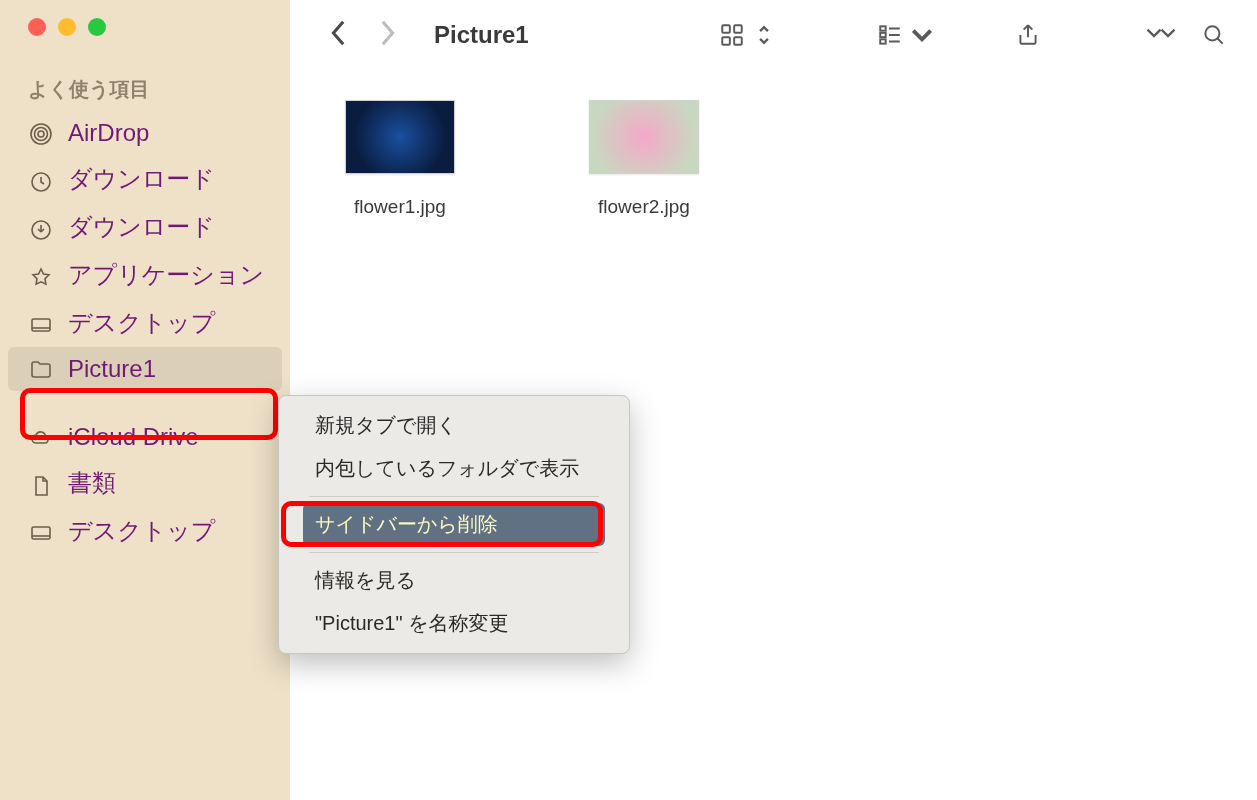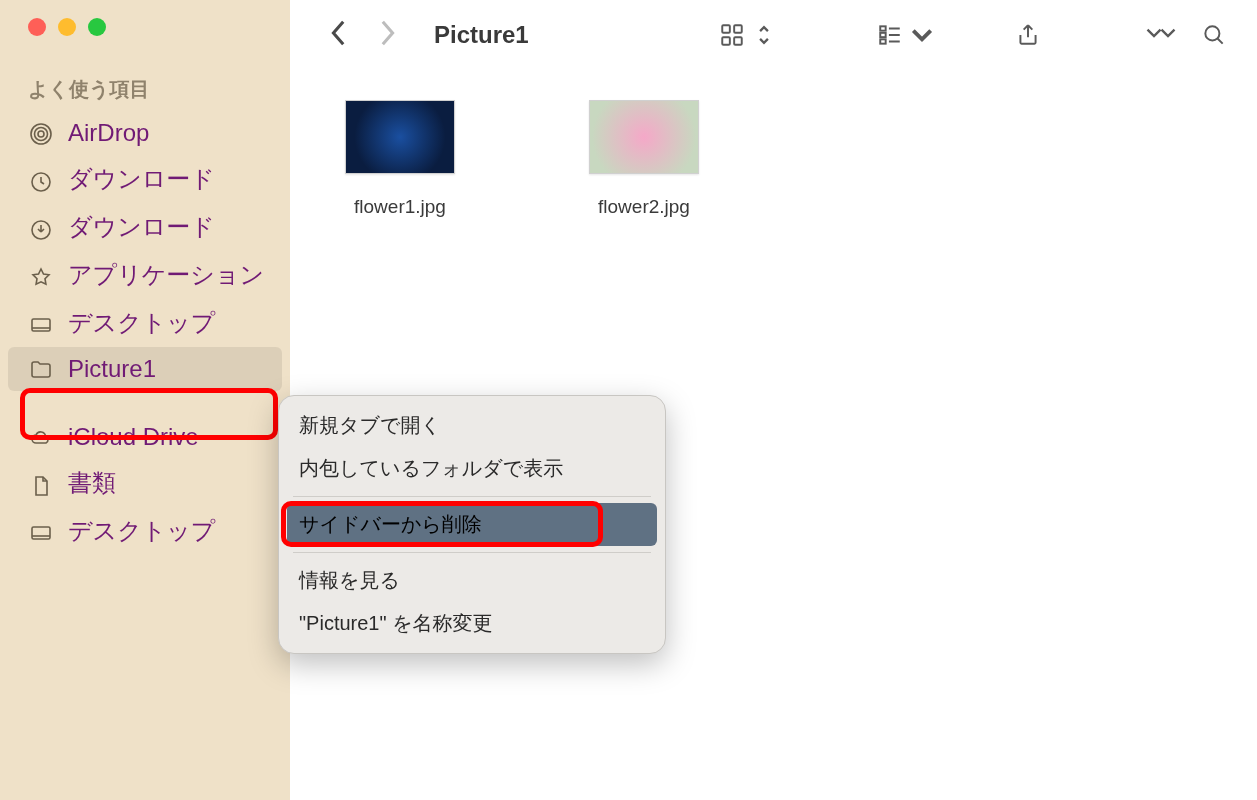--- a/index.html
+++ b/index.html
@@ -64,35 +64,35 @@
   border: 1px solid #d0d0d0;
   background: #999;
   box-shadow: 0 1px 2px rgba(0,0,0,0.1);
 }
 .thumb.blue { background: radial-gradient(circle at 50% 50%, #1a4fa0 0%, #0a1d40 70%); }
 .thumb.pink { background: radial-gradient(circle at 50% 50%, #f5a8c8 0%, #c8d8c0 80%); }
 .fname { font-size: 19px; color:#3a3a3a; text-align:center; }
 .ctx-menu {
   position:absolute;
   left: 278px; top: 395px;
-  width: 388px;
+  width: 352px;
   background: #eceae7;
   border: 1px solid #c8c6c2;
-  border-radius: 16px;
+  border-radius: 8px;
   box-shadow: 0 10px 30px rgba(0,0,0,0.25);
-  padding: 8px 0;
+  padding: 8px 16px;
 }
 .ctx-item {
   padding: 8px 20px;
   font-size: 20px;
   color: #2a2a2a;
 }
 .ctx-item.sel {
   background: #5f7183;
-  color: #000000;
+  color: #fef9c3;
   border-radius: 6px;
   margin: 0 8px;
   padding: 8px 12px;
   font-family: Liberation Serif, serif;
 }
 .ctx-sep { height:1px; background:#cfcdc9; margin: 6px 14px; }
 .ctx-hl {
   position:absolute;
   border:5px solid #ff0000;
   border-radius: 10px;

